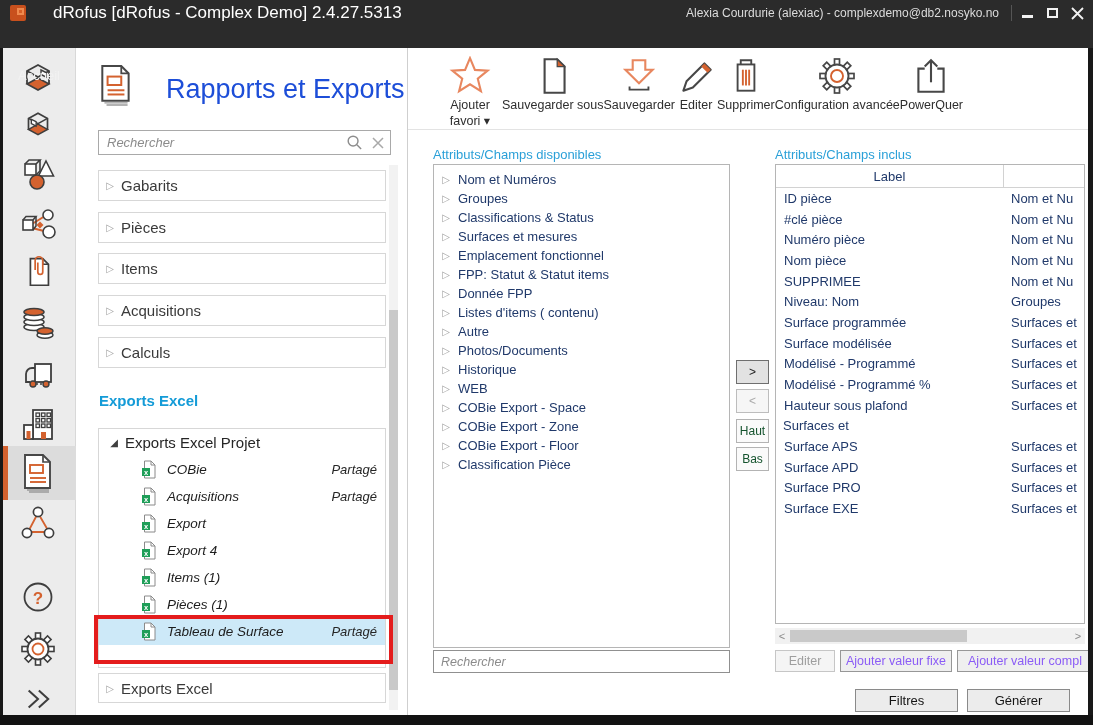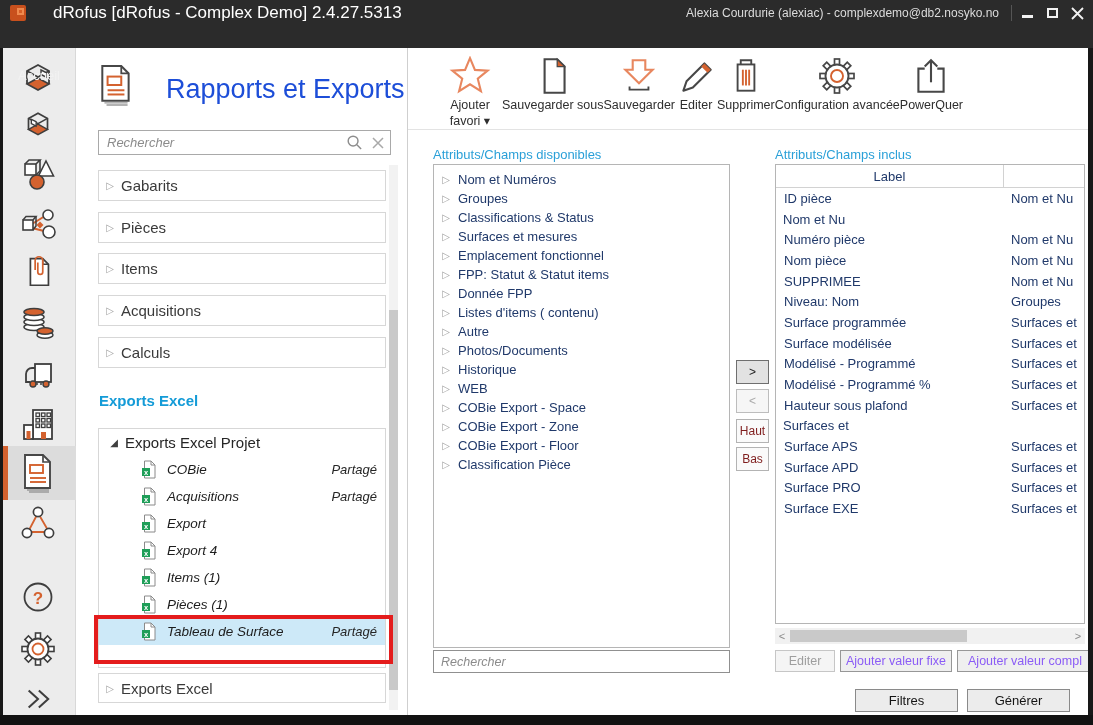--- a/index.html
+++ b/index.html
@@ -76,21 +76,21 @@
   .tree-row .exp { flex:0 0 24px; }
   .tree-label { font-size:13px; color:#20396a; white-space:nowrap; }
   .avail-search { position:absolute; left:433px; top:650px; width:297px; height:23px; border:1px solid #909090; display:flex; align-items:center; background:#fff; }
   .avail-search input { flex:1; border:none; outline:none; font-size:12.5px; padding:0 7px; font-family:"Liberation Sans", sans-serif; background:transparent; }
   .avail-search input::placeholder { font-style:italic; color:#8b8b8b; }
 
   
   .tbtn { position:absolute; left:736px; width:33px; height:24px; display:flex; align-items:center; justify-content:center; font-size:12px; }
   .tbtn.add { background:#e2e2e2; border:1px solid #6f6f6f; color:#222; }
   .tbtn.rem { background:#f6f6f6; border:1px solid #bdbdbd; color:#aaa; }
-  .tbtn.mov { background:#fafafa; border:1px solid #b3b3b3; color:#7f1d1d; }
+  .tbtn.mov { background:#fafafa; border:1px solid #b3b3b3; color:#14532d; }
 
   
   .incl-table { position:absolute; left:775px; top:164px; width:310px; height:460px; border:1px solid #b5b5b5; background:#fff; overflow:hidden; }
   .thead { height:23px; display:flex; border-bottom:1px solid #d2d2d2; align-items:center; }
   .th-label { width:228px; text-align:center; font-size:13px; color:#20396a; border-right:1px solid #d2d2d2; height:100%; line-height:23px; }
   .tr { height:20.7px; display:flex; align-items:center; }
   .td { font-size:13px; color:#20396a; white-space:nowrap; overflow:hidden; }
   .td.l { width:228px; padding-left:8px; }
   .td.g { flex:1; padding-left:7px; }
   .hscroll { position:absolute; left:775px; top:628px; width:310px; height:16px; background:#f1f1f1; }
@@ -549,20 +549,21 @@
   <div class="panel-head" style="left:775px; top:147px;">Attributs/Champs inclus</div>
   <div class="incl-table">
     <div class="thead">
       <div class="th-label">Label</div>
     </div>
     <div class="tr">
         <div class="td l">ID pièce</div>
         <div class="td g">Nom et Nu</div>
       </div>
     <div class="tr">
+        <div class="td l">#clé pièce</div>
         <div class="td g">Nom et Nu</div>
       </div>
     <div class="tr">
         <div class="td l">Numéro pièce</div>
         <div class="td g">Nom et Nu</div>
       </div>
     <div class="tr">
         <div class="td l">Nom pièce</div>
         <div class="td g">Nom et Nu</div>
       </div>

